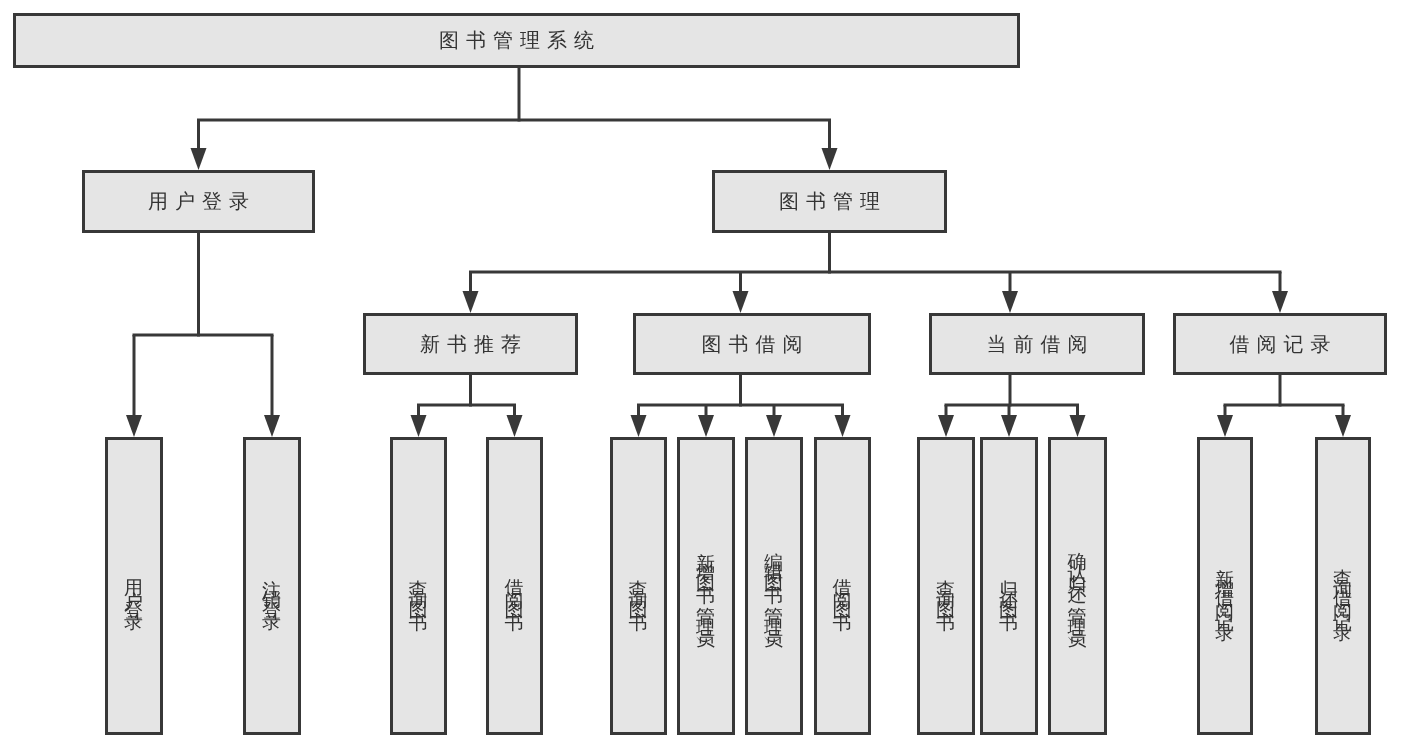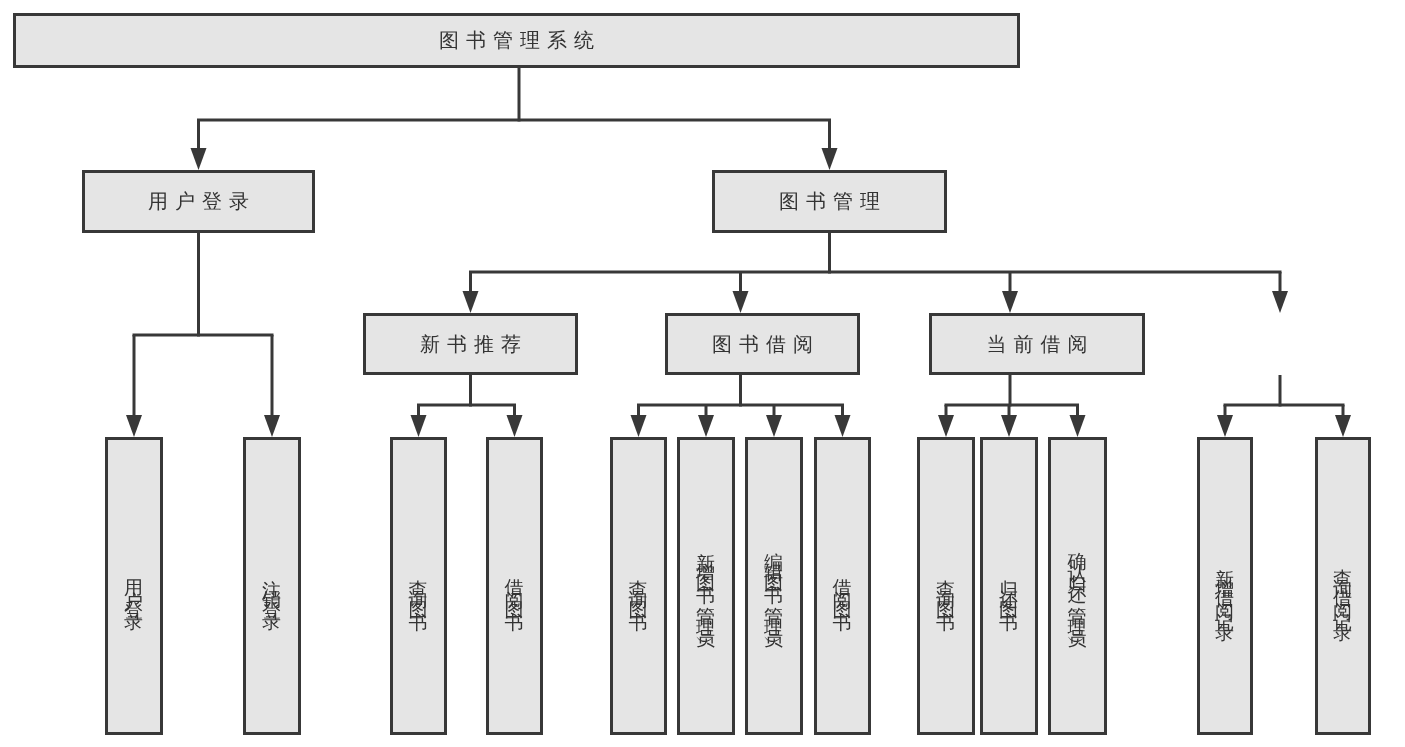--- a/index.html
+++ b/index.html
@@ -107,25 +107,28 @@
   <div class="node hnode" style="left:82px;top:170px;width:233px;height:63px;">
     <span class="lbl">用户登录</span>
   </div>
   <div class="node hnode" style="left:712px;top:170px;width:235px;height:63px;">
     <span class="lbl">图书管理</span>
   </div>
 
   <div class="node hnode" style="left:363px;top:313px;width:215px;height:62px;">
     <span class="lbl">新书推荐</span>
   </div>
-  <div class="node hnode" style="left:633px;top:313px;width:195px;height:62px;margin-left:32px;">
+  <div class="node hnode" style="left:633px;top:313px;width:238px;height:62px;">
     <span class="lbl">图书借阅</span>
   </div>
   <div class="node hnode" style="left:902px;top:313px;width:216px;height:62px;margin-left:27px;">
     <span class="lbl">当前借阅</span>
+  </div>
+  <div class="node hnode" style="left:1173px;top:313px;width:214px;height:62px;">
+    <span class="lbl">借阅记录</span>
   </div>
 
   <div class="node vnode" style="left:105px;top:437px;width:58px;height:298px;">
     <span class="lbl">用户登录</span>
   </div>
   <div class="node vnode" style="left:243px;top:437px;width:58px;height:298px;">
     <span class="lbl">注销登录</span>
   </div>
 
   <div class="node vnode" style="left:390px;top:437px;width:57px;height:298px;">

